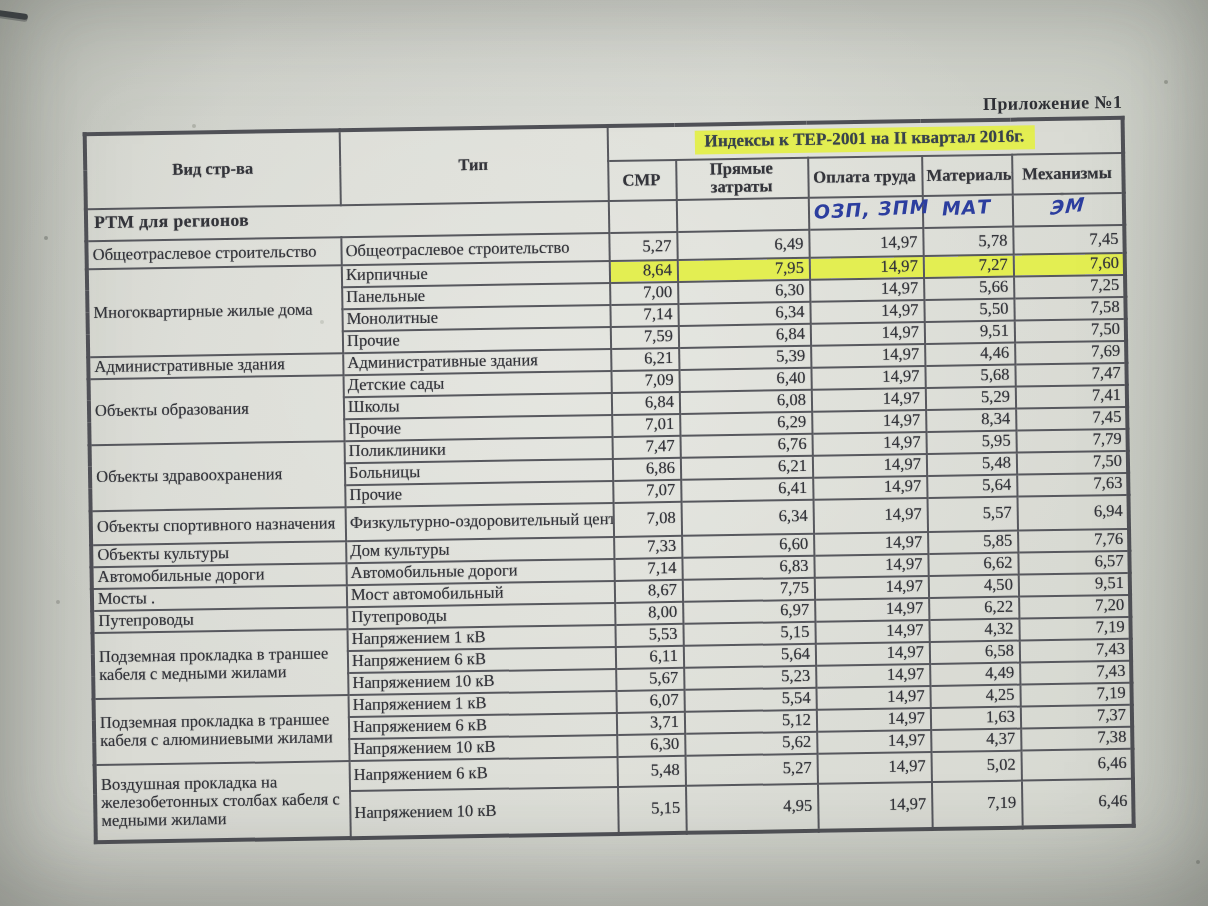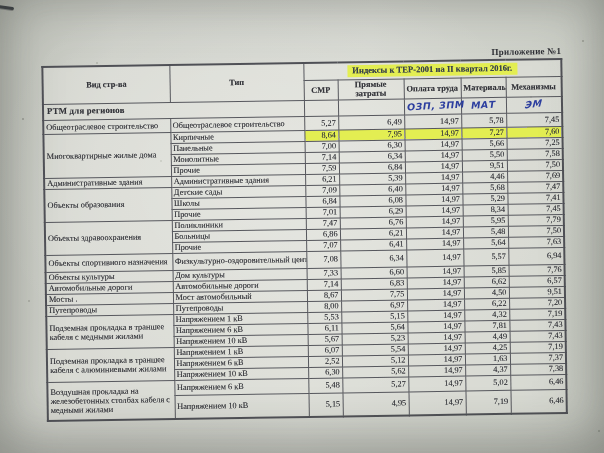--- a/index.html
+++ b/index.html
@@ -271,21 +271,21 @@
           <td class="vcell">5,15</td>
           <td class="vcell">14,97</td>
           <td class="vcell">4,32</td>
           <td class="vcell">7,19</td>
         </tr>
         <tr>
           <td class="tcell">Напряжением 6 кВ</td>
           <td class="vcell">6,11</td>
           <td class="vcell">5,64</td>
           <td class="vcell">14,97</td>
-          <td class="vcell">7,81</td>
+          <td class="vcell">6,58</td>
           <td class="vcell">7,43</td>
         </tr>
         <tr>
           <td class="tcell">Напряжением 10 кВ</td>
           <td class="vcell">5,67</td>
           <td class="vcell">5,23</td>
           <td class="vcell">14,97</td>
           <td class="vcell">4,49</td>
           <td class="vcell">7,43</td>
         </tr>
@@ -293,21 +293,21 @@
           <td rowspan="3" class="gcell">Подземная прокладка в траншее кабеля  с алюминиевыми жилами</td>
           <td class="tcell">Напряжением 1 кВ</td>
           <td class="vcell">6,07</td>
           <td class="vcell">5,54</td>
           <td class="vcell">14,97</td>
           <td class="vcell">4,25</td>
           <td class="vcell">7,19</td>
         </tr>
         <tr>
           <td class="tcell">Напряжением 6 кВ</td>
-          <td class="vcell">2,52</td>
+          <td class="vcell">3,71</td>
           <td class="vcell">5,12</td>
           <td class="vcell">14,97</td>
           <td class="vcell">1,63</td>
           <td class="vcell">7,37</td>
         </tr>
         <tr>
           <td class="tcell">Напряжением 10 кВ</td>
           <td class="vcell">6,30</td>
           <td class="vcell">5,62</td>
           <td class="vcell">14,97</td>

